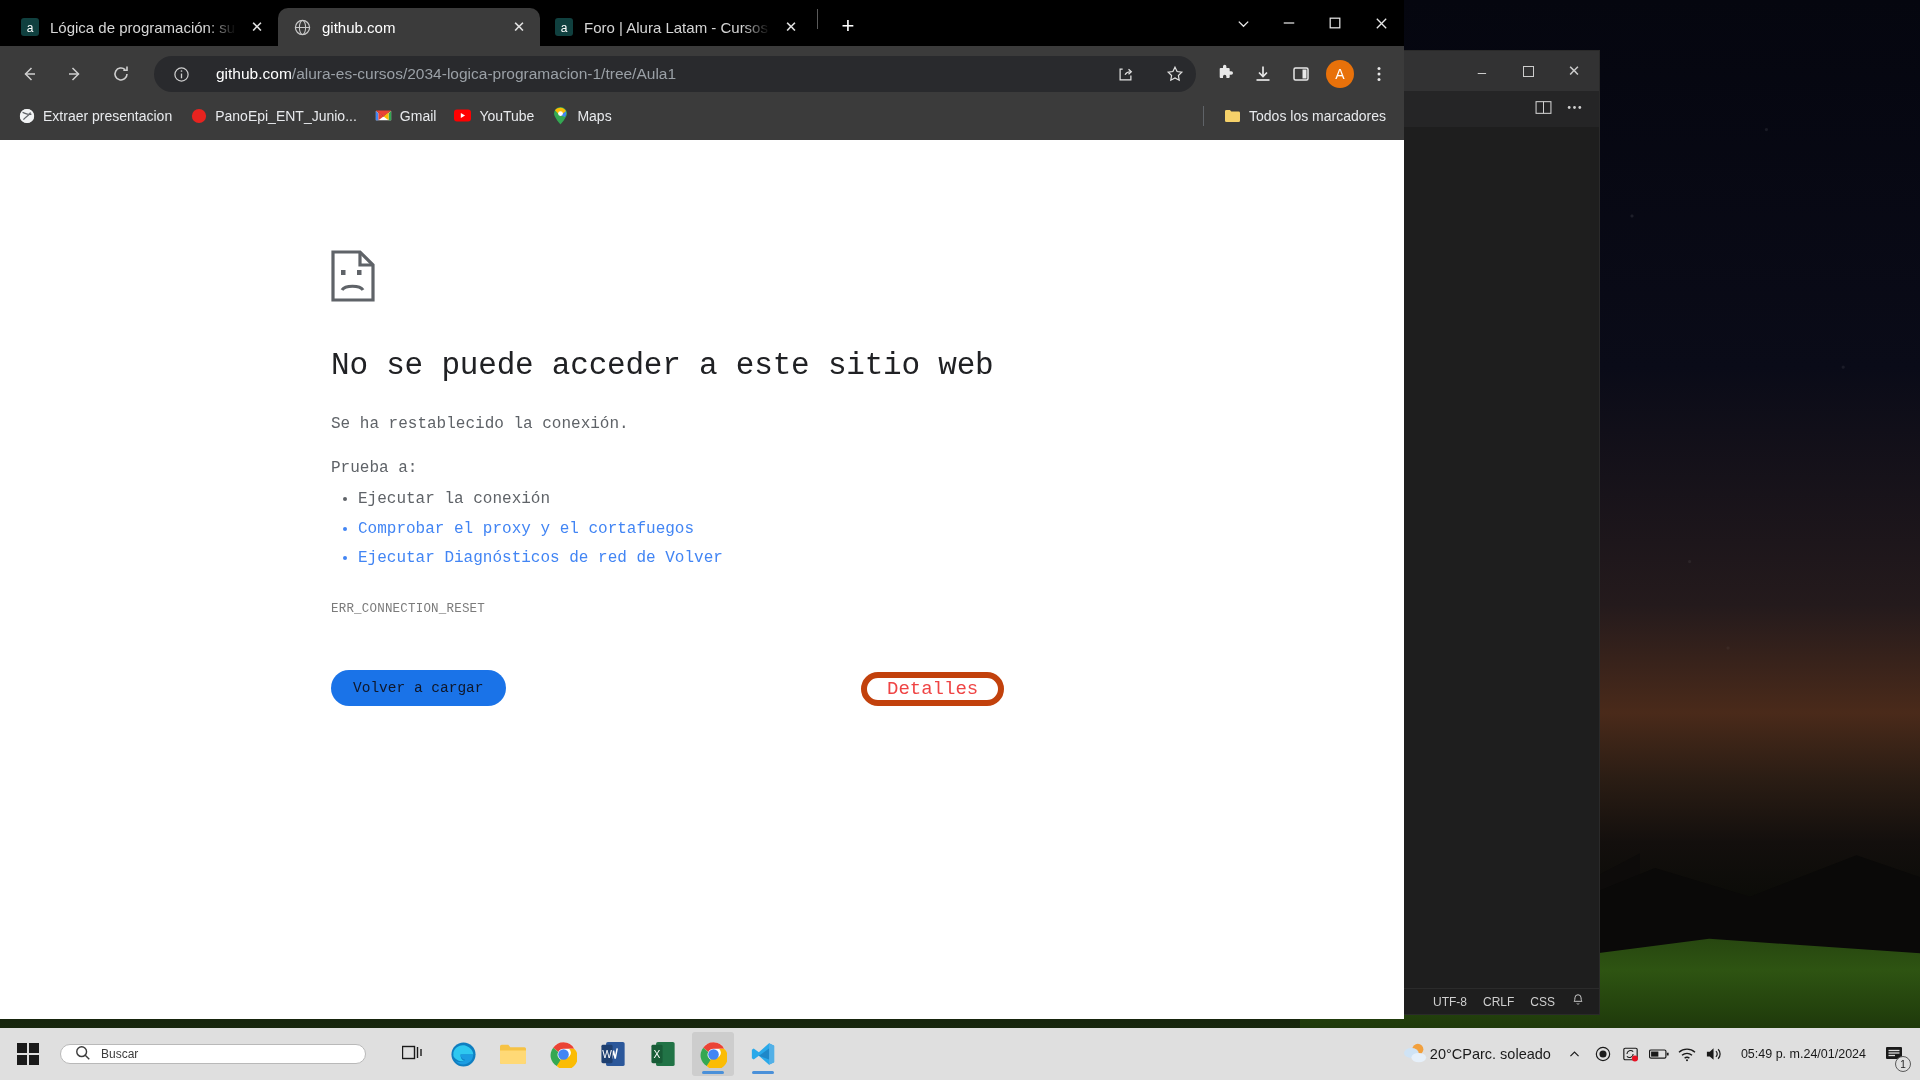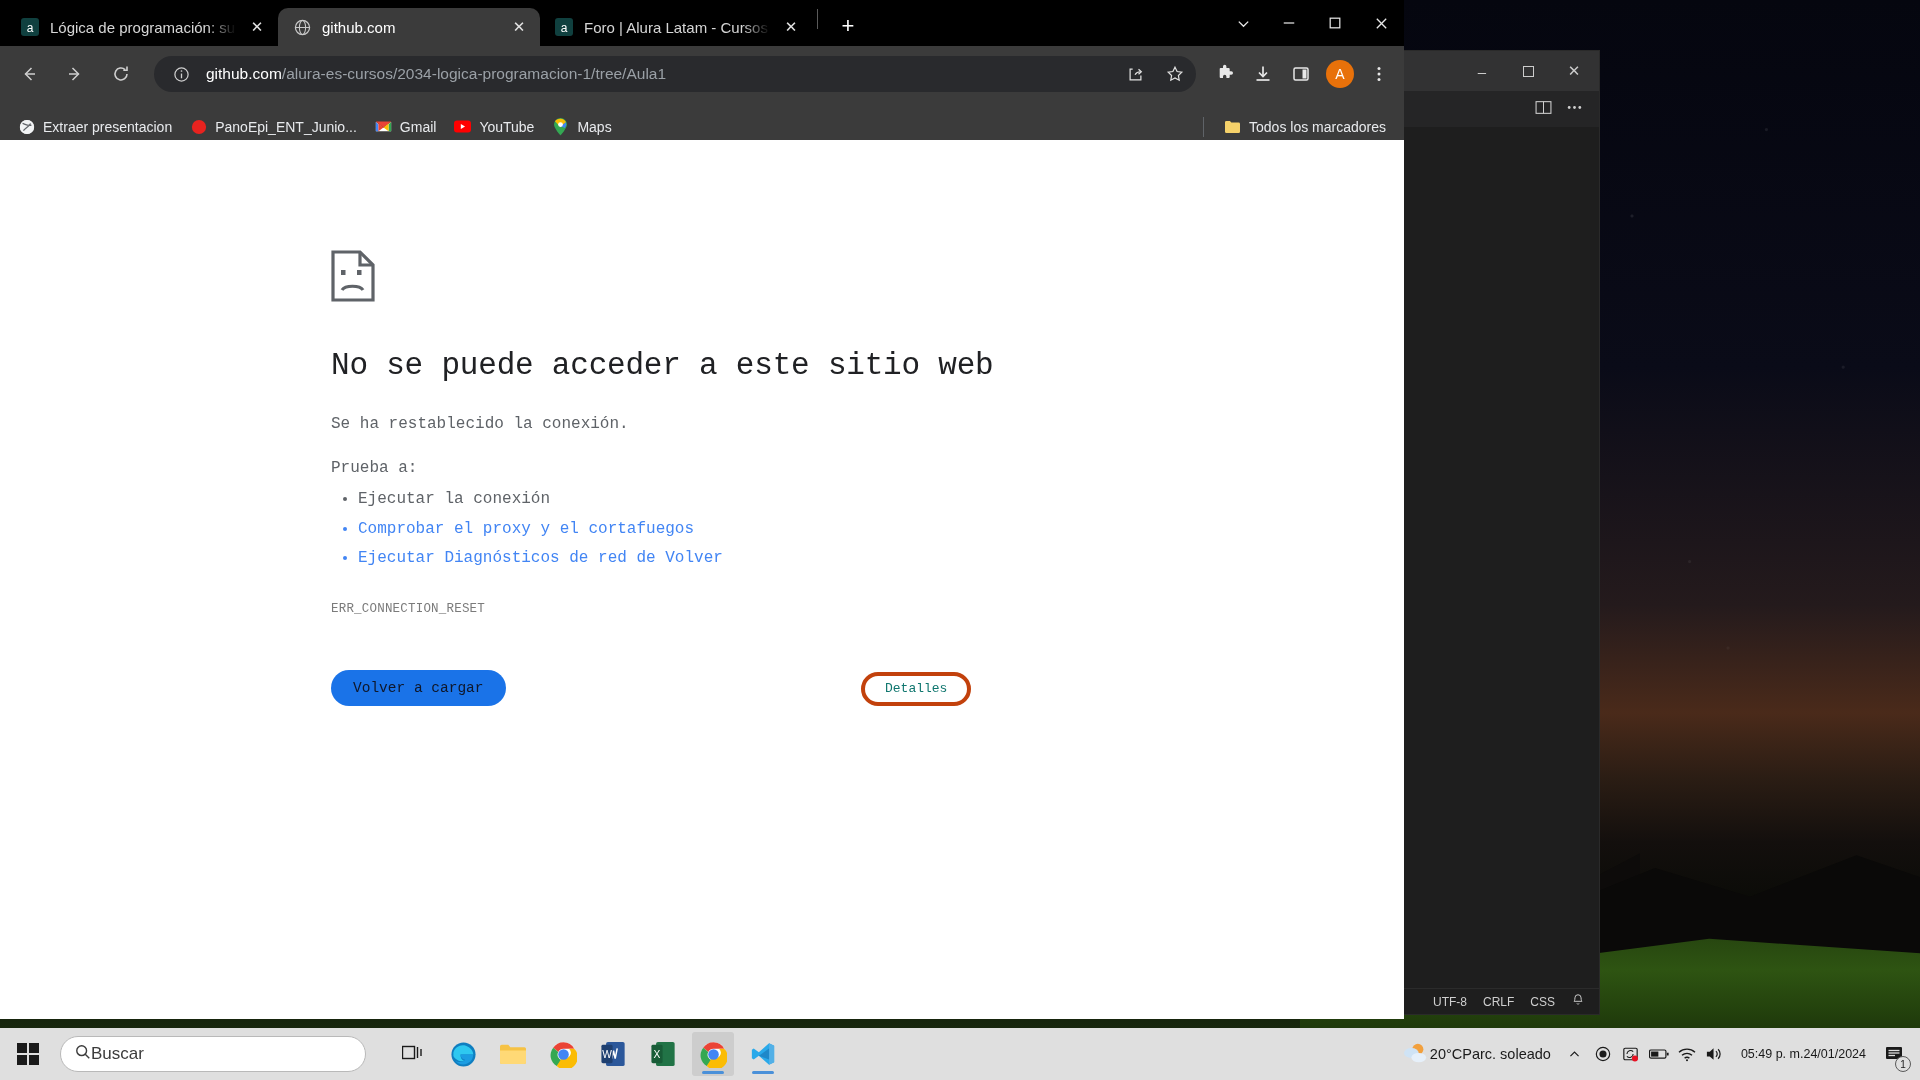--- a/index.html
+++ b/index.html
@@ -108,36 +108,36 @@
   #toolbar {
     height: 56px; background: #3b3b3b; display: flex; align-items: center;
     gap: 4px; padding: 0 8px;
   }
   .navbtn {
     width: 34px; height: 34px; border-radius: 50%; display:flex; align-items:center;
     justify-content:center; color:#cfcfcf; margin: 0 4px;
   }
   #omnibox {
     flex: 1 1 auto; height: 36px; background: #292a2d; border-radius: 18px;
-    display: flex; align-items: center; padding: 0 6px 0 12px; gap: 10px;
+    display: flex; align-items: center; padding: 0 6px 0 12px; gap: 20px;
     margin: 0 8px; min-width: 0;
   }
   #omnibox .url {
     flex: 1 1 auto; font-size: 15.5px; color: #9aa0a6; white-space: nowrap; overflow: hidden;
   }
   #omnibox .url b { color: #ffffff; font-weight: 400; }
   .omni-act { width: 30px; height: 30px; display:flex; align-items:center; justify-content:center; color:#e2e2e2; }
   .tbicon { width: 34px; height: 34px; display:flex; align-items:center; justify-content:center; color:#e8e8e8; }
   #avatar {
     width: 28px; height: 28px; border-radius: 50%; background: #e8710a; color: #fff;
     display:flex; align-items:center; justify-content:center; font-size: 14px; margin: 0 4px;
   }
 
   #bookmarks {
-    height: 38px; background: #3b3b3b; display: flex; align-items: flex-end;
+    height: 38px; background: #3b3b3b; display: flex; align-items: flex-start;
     padding: 0 10px; gap: 2px; position: relative;
   }
   .bm {
     display: flex; align-items: center; gap: 8px; padding: 5px 8px;
     border-radius: 4px; color: #e8eaed; font-size: 14px; white-space: nowrap;
   }
   .bm .bmicon { width: 17px; height: 17px; flex: 0 0 auto; display:flex; align-items:center; justify-content:center; }
   #bm-right { position: absolute; right: 10px; display: flex; align-items: center; gap: 6px; }
   #bm-divider { width:1px; height:20px; background:#5f6368; margin-right: 6px; }
 
@@ -156,36 +156,36 @@
   #err li.link { color: #4285f4; }
   #err .errcode { margin-top: 28px; font-size: 12.5px; color: #7b7b7b; letter-spacing: .2px; }
   #err-buttons { position: relative; margin-top: 54px; height: 44px; }
   #reload-btn {
     position: absolute; left: 0; top: 0;
     background: #1a73e8; color: #0f172a; border: none; border-radius: 22px;
     height: 36px; padding: 0 22px; font-size: 14.5px; font-family: inherit;
   }
   #details-btn {
     position: absolute; left: 530px; top: 2px;
-    background: #fff; color: #0f766e; border: 4px solid #c2410c; border-radius: 22px;
-    height: 34px; padding: 0 20px; font-size: 13px; font-family: inherit;
+    background: #fff; color: #ef4444; border: 6px solid #c2410c; border-radius: 22px;
+    height: 34px; padding: 0 20px; font-size: 19px; font-family: inherit;
   }
 
   
   #taskbar {
     position: absolute; left: 0; bottom: 0; width: 1920px; height: 52px;
     background: #dfdfdf; display: flex; align-items: center;
   }
   #start {
     width: 56px; height: 52px; display:flex; align-items:center; justify-content:center;
   }
   #searchbox {
-    width: 306px; height: 36px; background: #fff; border: 1px solid #b9b9b9;
-    border-radius: 18px; display: flex; align-items: center; 
-    padding: 0 14px; margin-left: 4px; color: #3c3c3c; font-size: 17px;
+    width: 306px; height: 20px; background: #fff; border: 1px solid #b9b9b9;
+    border-radius: 18px; display: flex; align-items: center; gap: 10px;
+    padding: 0 14px; margin-left: 4px; color: #3c3c3c; font-size: 12px;
   }
   #tb-apps { display: flex; align-items: center; gap: 8px; margin-left: 26px; }
   .tbapp {
     width: 42px; height: 44px; display:flex; align-items:center; justify-content:center;
     position: relative;
   }
   .tbapp.running::after {
     content:''; position:absolute; bottom:2px; left:50%; transform:translateX(-50%);
     width:22px; height:3px; border-radius:2px; background:#4a90d9;
   }

